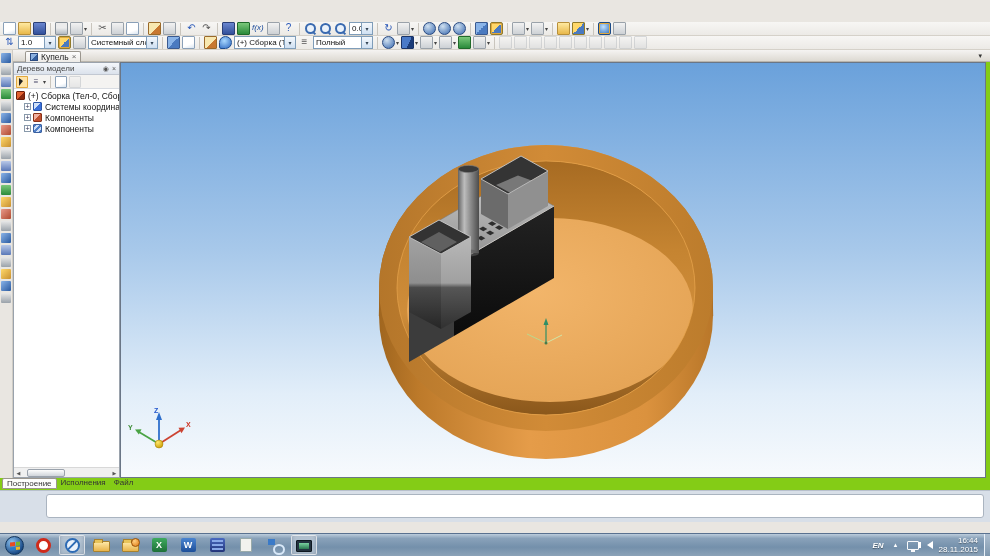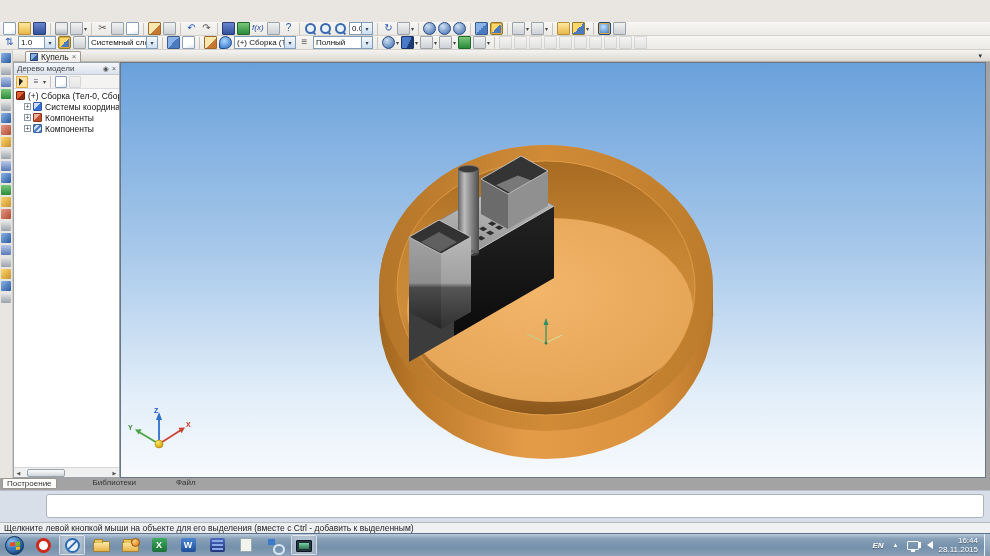--- a/index.html
+++ b/index.html
@@ -54,21 +54,21 @@
   .pressed  { background-color:#ffe3a6; box-shadow:inset 0 0 0 1px #e2a93e; border-radius:2px; }
   .disabled-ic { opacity:.35; }
   .caret { font-size:6px; color:#444; margin-left:-1px; flex:none; }
   .combo { height:13px; border:1px solid #7f9db9; background:#fff; display:flex; align-items:center;
     font-size:8px; color:#111; flex:none; overflow:hidden; white-space:nowrap; }
   .combo .cv { padding:0 2px; overflow:hidden; flex:1; }
   .combo .cbtn { width:11px; height:100%; border-left:1px solid #7f9db9; flex:none;
     background:linear-gradient(#f4f8fc,#cfe0f2); font-size:6px; color:#345; display:flex; align-items:center; justify-content:center; }
 
   
-  .workarea { position:absolute; left:0; top:50px; width:990px; height:440px; background:#a3a3a3; }
+  .workarea { position:absolute; left:0; top:50px; width:990px; height:440px; background:#84cc16; }
   .leftstrip { position:absolute; left:0; top:0; width:13px; height:428px; background:#e9e6e1; border-right:1px solid #cfccc5;
     display:flex; flex-direction:column; align-items:center; padding-top:3px; }
   .lsic { width:10px; height:10px; margin-bottom:2px; border-radius:1px; flex:none; }
   .ls1{background:linear-gradient(135deg,#8ab4e8,#2a5aa0);} .ls2{background:linear-gradient(#e8e8e8,#9aa2aa);}
   .ls3{background:linear-gradient(135deg,#ffd86a,#c89030);} .ls4{background:linear-gradient(#7ac87a,#2a8a3a);}
   .ls5{background:linear-gradient(135deg,#e89a8a,#b04a30);} .ls6{background:linear-gradient(#b8c8e8,#5a78b8);}
 
   .tabbar { position:absolute; left:13px; top:0; width:977px; height:12px;
     background:linear-gradient(#f5f4f2,#ddd9d2); border-bottom:1px solid #b8b4ac; }
   .doc-tab { position:absolute; left:12px; top:1px; height:11px; padding:0 4px; display:flex; align-items:center; gap:3px;
@@ -103,21 +103,21 @@
     display:flex; align-items:center; }
   .hs-arrow { width:9px; font-size:5px; color:#555; text-align:center; flex:none; }
   .hs-track { flex:1; height:8px; position:relative; }
   .hs-thumb { position:absolute; left:4px; top:0; width:38px; height:8px; background:linear-gradient(#fdfdfd,#cfd4da); border:1px solid #9aa2ac; border-radius:2px; }
 
   
   .viewport { position:absolute; left:120px; top:12px; width:866px; height:416px; border:1px solid #6a7686; background:#fff; }
   .viewport svg { display:block; }
 
   
-  .bottom-tabs { position:absolute; left:0; top:428px; width:130px; height:12px; display:flex; align-items:flex-start; padding-left:2px; font-size:8px; color:#333;gap:32px; }
+  .bottom-tabs { position:absolute; left:0; top:428px; width:130px; height:12px; display:flex; align-items:flex-start; padding-left:2px; font-size:8px; color:#333; }
   .btab { padding:0 4px; height:11px; line-height:10px; white-space:nowrap; }
   .btab.active { background:#fdfdfc; border:1px solid #9a968e; border-radius:2px 2px 0 0; }
 
   
   .proppanel { position:absolute; left:0; top:490px; width:990px; height:32px; background:#d8dfe8; border-top:1px solid #b8c0cc; }
   .prop-inner { position:absolute; left:46px; top:3px; right:6px; bottom:4px; background:#fff; border:1px solid #aab4c0; border-radius:3px; }
   .statusbar { position:absolute; left:0; top:522px; width:990px; height:11px; background:#eef0f1; border-top:1px solid #b5b8bc;
     font-size:8.5px; color:#222; display:flex; align-items:center; padding:0 4px; white-space:nowrap; }
 
   .taskbar { position:absolute; left:0; top:533px; width:990px; height:23px;
@@ -490,32 +490,29 @@
           <circle cx="38" cy="381" r="4" fill="url(#ball)" stroke="#a07800" stroke-width=".5"></circle>
           <text x="33" y="350" fill="#2255cc">Z</text>
           <text x="65" y="364" fill="#cc3322">X</text>
           <text x="7" y="367" fill="#3a8a34">Y</text>
         </g>
       </svg>
     </div>
 
     <div class="bottom-tabs">
       <span class="btab active">Построение</span>
-      <span class="btab">Библиотеки</span>
+      <span class="btab">Исполнения</span>
       <span class="btab">Файл</span>
     </div>
   </div>
 
   <div class="proppanel">
     <div class="prop-inner"></div>
   </div>
 
-  <div class="statusbar">
-    <span>Щелкните левой кнопкой мыши на объекте для его выделения (вместе с Ctrl - добавить к выделенным)</span>
-  </div>
 
   <div class="taskbar">
     <div class="start-orb">
         <span class="flag">
           <i></i>
           <i></i>
           <i></i>
           <i></i>
         </span>
       </div>

